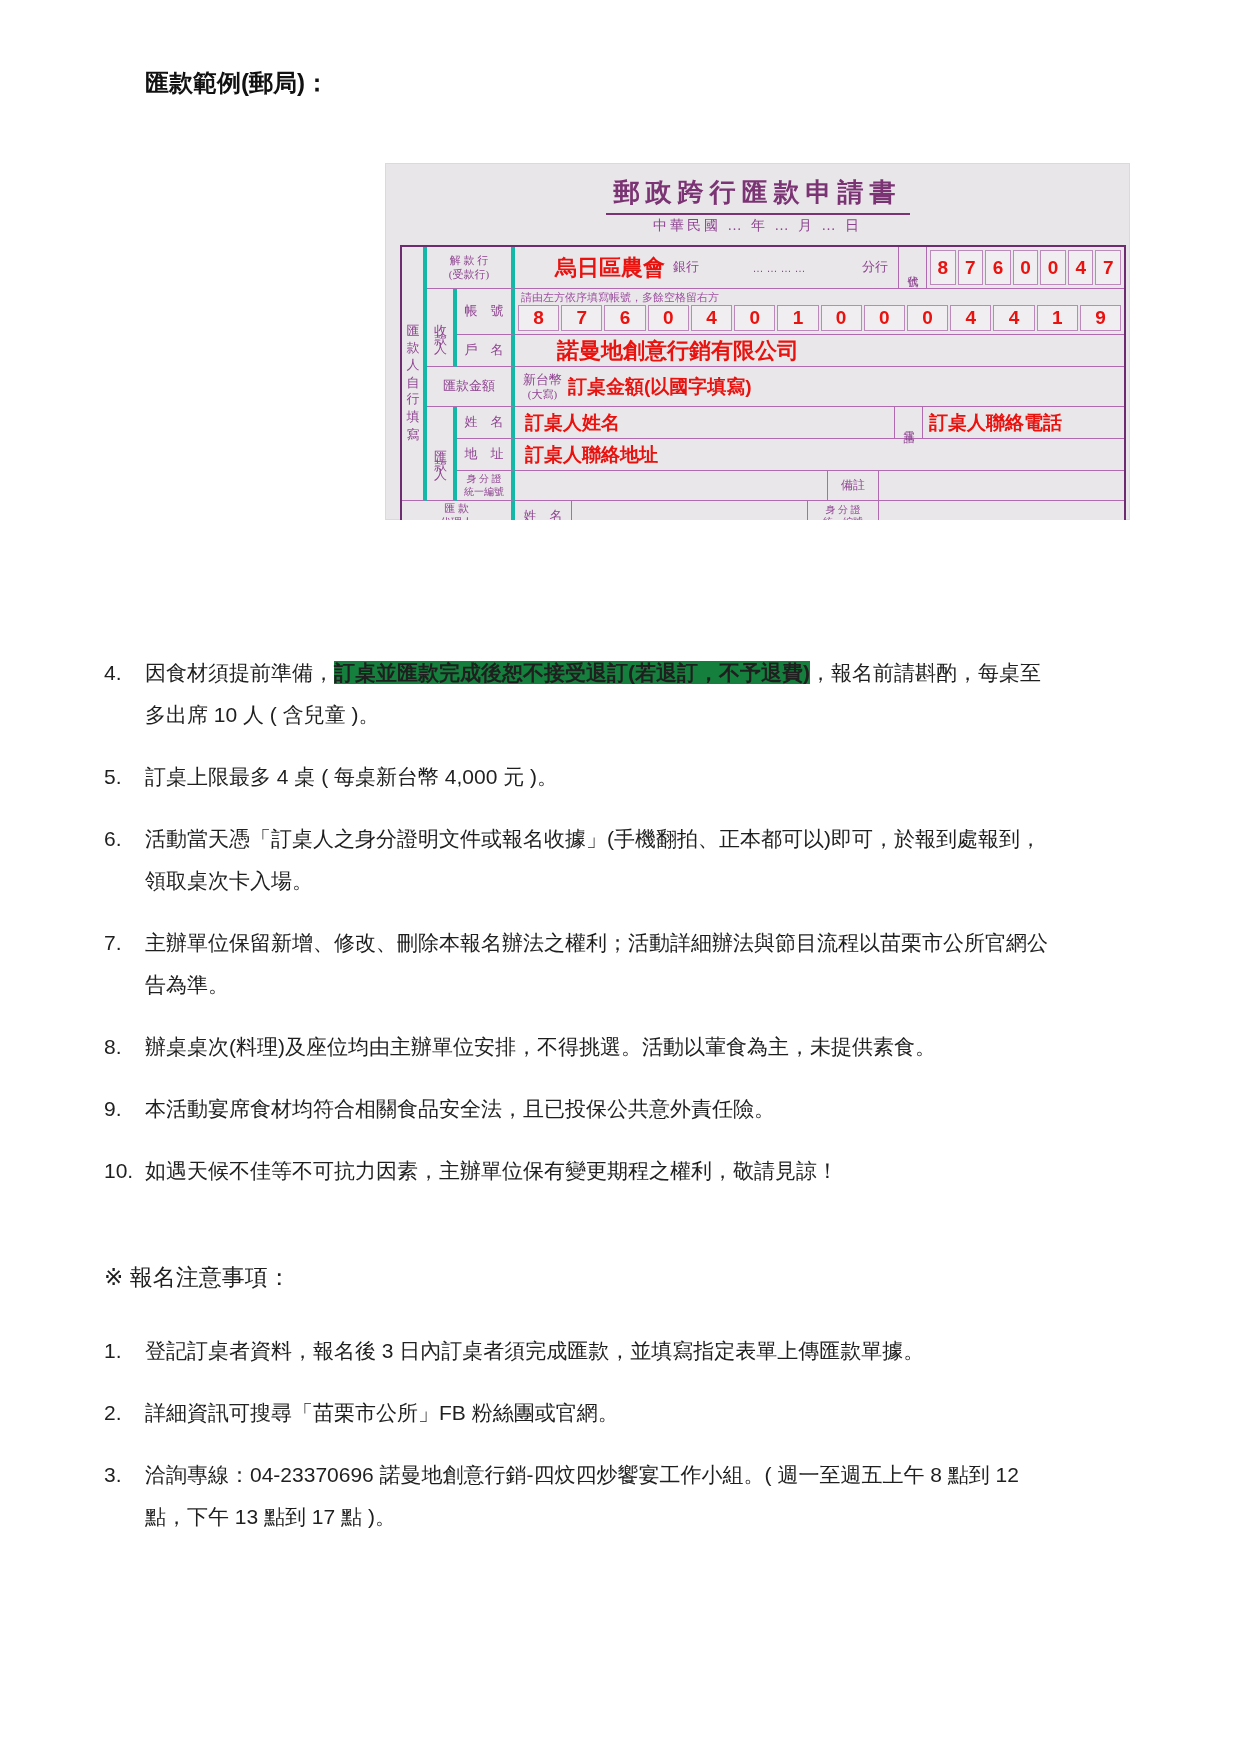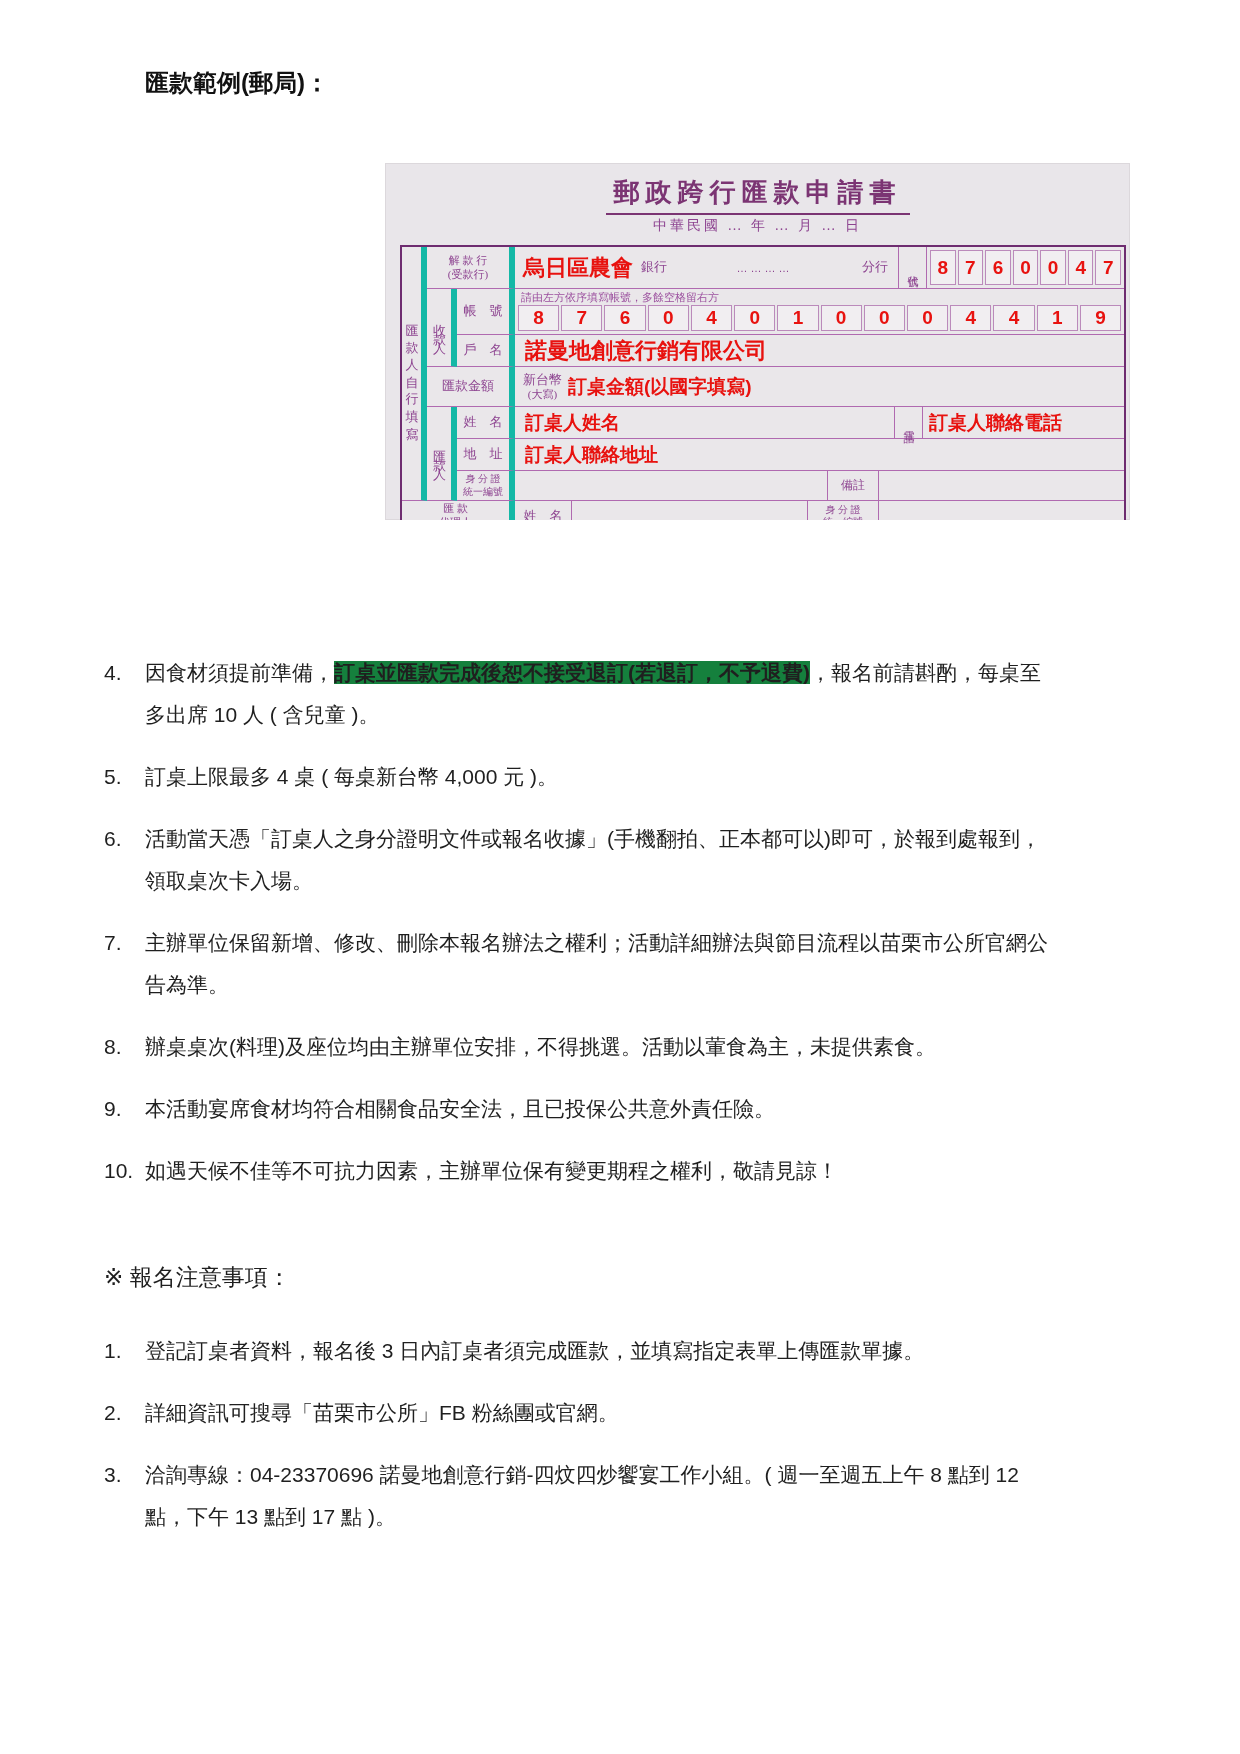--- a/index.html
+++ b/index.html
@@ -9,21 +9,21 @@
     -webkit-font-smoothing:antialiased;
   }
   
   .top-block{position:absolute;left:145px;top:60px;font-size:24px;font-weight:bold;line-height:46px;color:#111;}
   
   .form-scan{position:absolute;left:385px;top:163px;width:745px;height:357px;background:#e9e6ea;overflow:hidden;box-shadow:0 0 0 1px #dcd8dc inset;}
   .form-title-wrap{position:absolute;top:12px;left:0;width:100%;text-align:center;}
   .form-title{display:inline-block;font-family:"Liberation Serif","DejaVu Serif",serif;font-size:26px;font-weight:bold;color:#7b3473;letter-spacing:6px;border-bottom:2px solid #7b3473;padding:0 8px 3px 8px;}
   .form-date{position:absolute;top:54px;left:0;width:100%;text-align:center;font-family:"Liberation Serif","DejaVu Serif",serif;font-size:14px;color:#8d4390;letter-spacing:3px;}
   .ftable{position:absolute;left:15px;top:82px;width:722px;display:grid;grid-template-columns:25px 30px 58px 1fr;grid-template-rows:42px 46px 32px 40px 32px 32px 30px 30px;border:2px solid #6e2c70;background:#eae7ea;}
-  .cell{border-right:6px solid #14b8a6;border-bottom:1px solid #b06ab0;min-width:0;min-height:0;display:flex;align-items:center;justify-content:center;flex-direction:column;}
+  .cell{border-right:4px solid #14b8a6;border-bottom:1px solid #b06ab0;min-width:0;min-height:0;display:flex;align-items:center;justify-content:center;flex-direction:column;}
   .c-strip{grid-row:1/8;grid-column:1;}
   .c-r1-label{grid-row:1;grid-column:2/4;}
   .c-r1-content{grid-row:1;grid-column:4;flex-direction:row;border-right:none;}
   .c-payee{grid-row:2/4;grid-column:2;}
   .c-acct-label{grid-row:2;grid-column:3;}
   .c-acct{grid-row:2;grid-column:4;align-items:stretch;justify-content:flex-start;border-right:none;}
   .c-holder-label{grid-row:3;grid-column:3;}
   .c-holder{grid-row:3;grid-column:4;flex-direction:row;justify-content:flex-start;border-right:none;}
   .c-amt-label{grid-row:4;grid-column:2/4;}
   .c-amt{grid-row:4;grid-column:4;flex-direction:row;justify-content:flex-start;border-right:none;}
@@ -37,21 +37,21 @@
   .c-agent-label{grid-row:8;grid-column:1/4;border-bottom:none;}
   .c-agent{grid-row:8;grid-column:4;flex-direction:row;border-right:none;border-bottom:none;}
   .plabel{font-family:"Liberation Serif","DejaVu Serif",serif;color:#8d4390;line-height:1.25;text-align:center;}
   .s13{font-size:13px;} .s12{font-size:12px;} .s11{font-size:11px;} .s10{font-size:10px;}
   .vtext{writing-mode:vertical-rl;text-orientation:upright;font-family:"Liberation Serif","DejaVu Serif",serif;color:#8d4390;}
   .strip-text{font-size:13px;letter-spacing:17px;}
   .group3{font-size:13px;letter-spacing:9px;}
   .vcell{width:27px;align-self:stretch;border-left:1px solid #b06ab0;border-right:1px solid #b06ab0;display:flex;align-items:center;justify-content:center;}
   .vsmall{font-size:11px;letter-spacing:1px;}
   .red{color:#e8120f;font-weight:bold;}
-  .r22{font-size:22px;} .r20{font-size:19px;}
+  .r22{font-size:22px;margin-left:32px;} .r20{font-size:19px;}
   .r1-left{flex:1;display:flex;align-items:center;padding:0 10px 0 8px;min-width:0;}
   .leader{flex:1;color:#8d4390;font-size:11px;letter-spacing:3px;overflow:hidden;white-space:nowrap;text-align:center;}
   .boxes{display:flex;align-items:stretch;}
   .w193{width:193px;align-self:stretch;padding:3px 2px;}
   .dbox{flex:1;margin:0 1px;background:#f1eef1;border:1px solid #bb8abb;display:flex;align-items:center;justify-content:center;color:#e8120f;font-size:19px;font-weight:bold;}
   .acct-hint{font-family:"Liberation Serif","DejaVu Serif",serif;font-size:11px;color:#9b4f9e;padding:1px 0 0 6px;white-space:nowrap;}
   .acct-boxes{flex:1;display:flex;padding:0 2px 3px 2px;}
   .pad-l{padding-left:10px;}
   .ntd{display:flex;flex-direction:column;justify-content:flex-start;padding:0 6px 0 8px;}
   .flex1{flex:1;}

